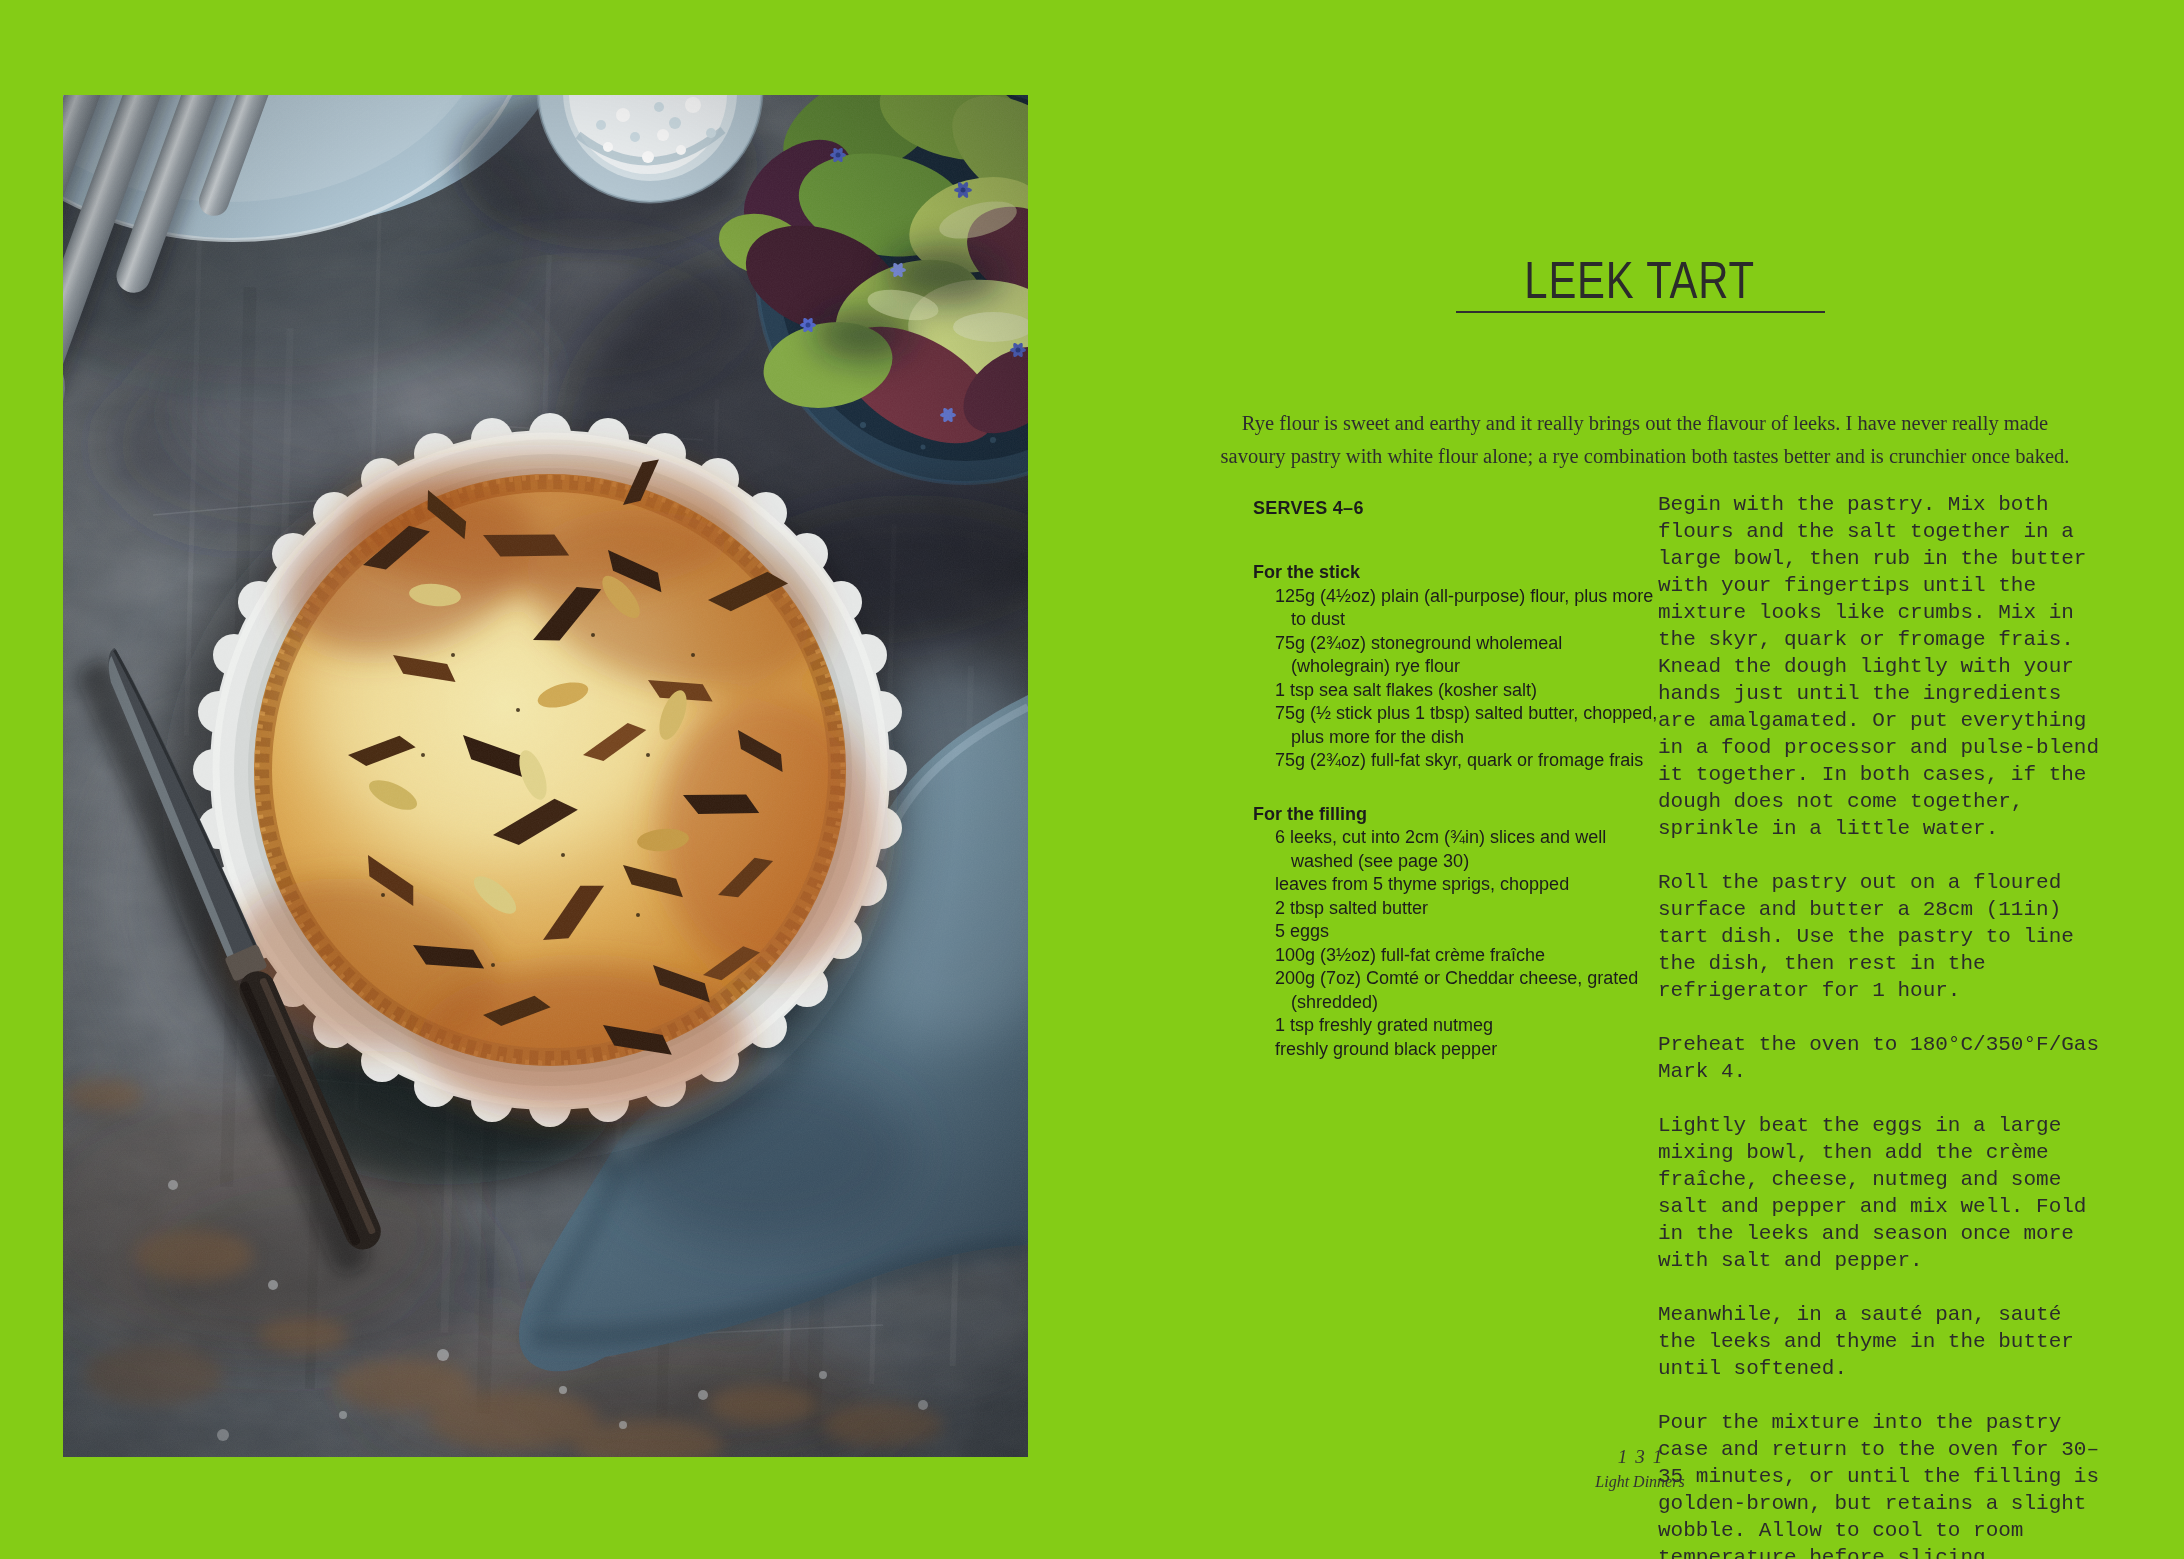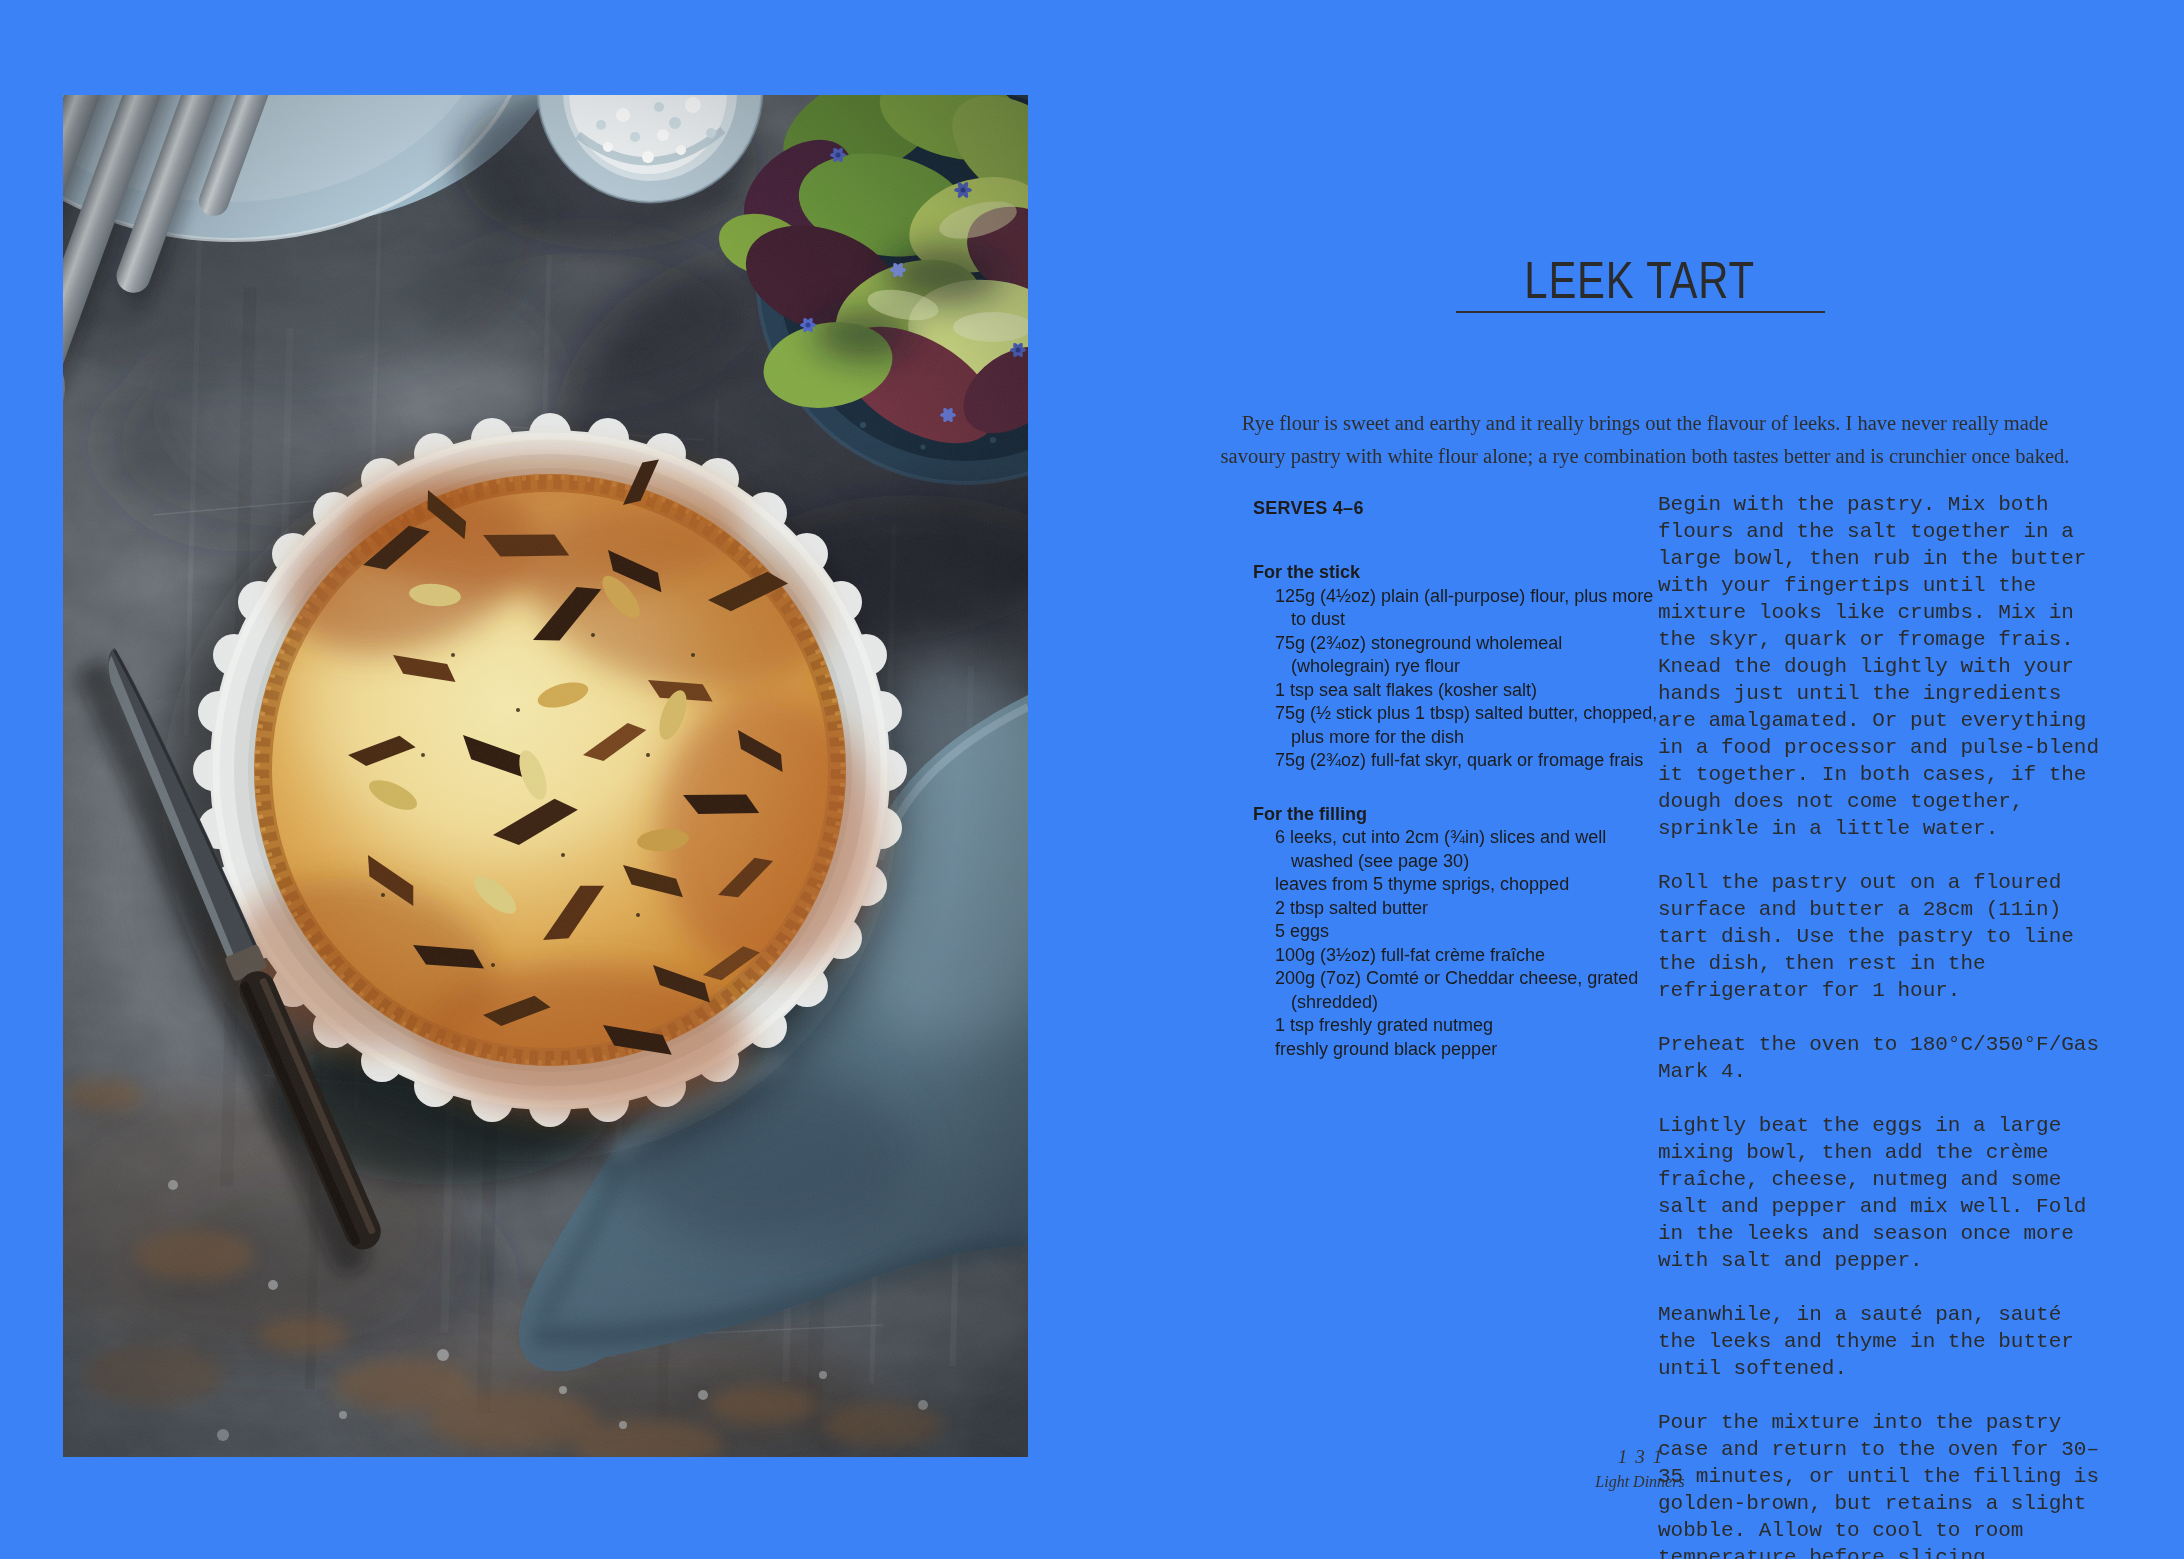--- a/index.html
+++ b/index.html
@@ -1,17 +1,17 @@
 <!DOCTYPE html>
 <html><head>
 <meta charset="utf-8">
 <style>
   html,body{margin:0;padding:0;background:#ffffff;}
   .page{
-    position:relative;width:2184px;height:1559px;background:#3b82f6;
+    position:relative;width:2184px;height:1559px;background:#84cc16;
     font-family:"Liberation Sans",sans-serif;overflow:hidden;
   }
   .photo-wrap{position:absolute;left:63px;top:95px;width:965px;height:1362px;}
   .photo-wrap svg{display:block;width:965px;height:1362px;}
 
   .recipe-title{
     position:absolute;left:1180px;top:220px;width:920px;text-align:center;
     font-size:51px;line-height:1.05;letter-spacing:1px;color:#2b2b2b;font-weight:400;
   }
   .recipe-title span{display:inline-block;transform:scaleX(.82);}

